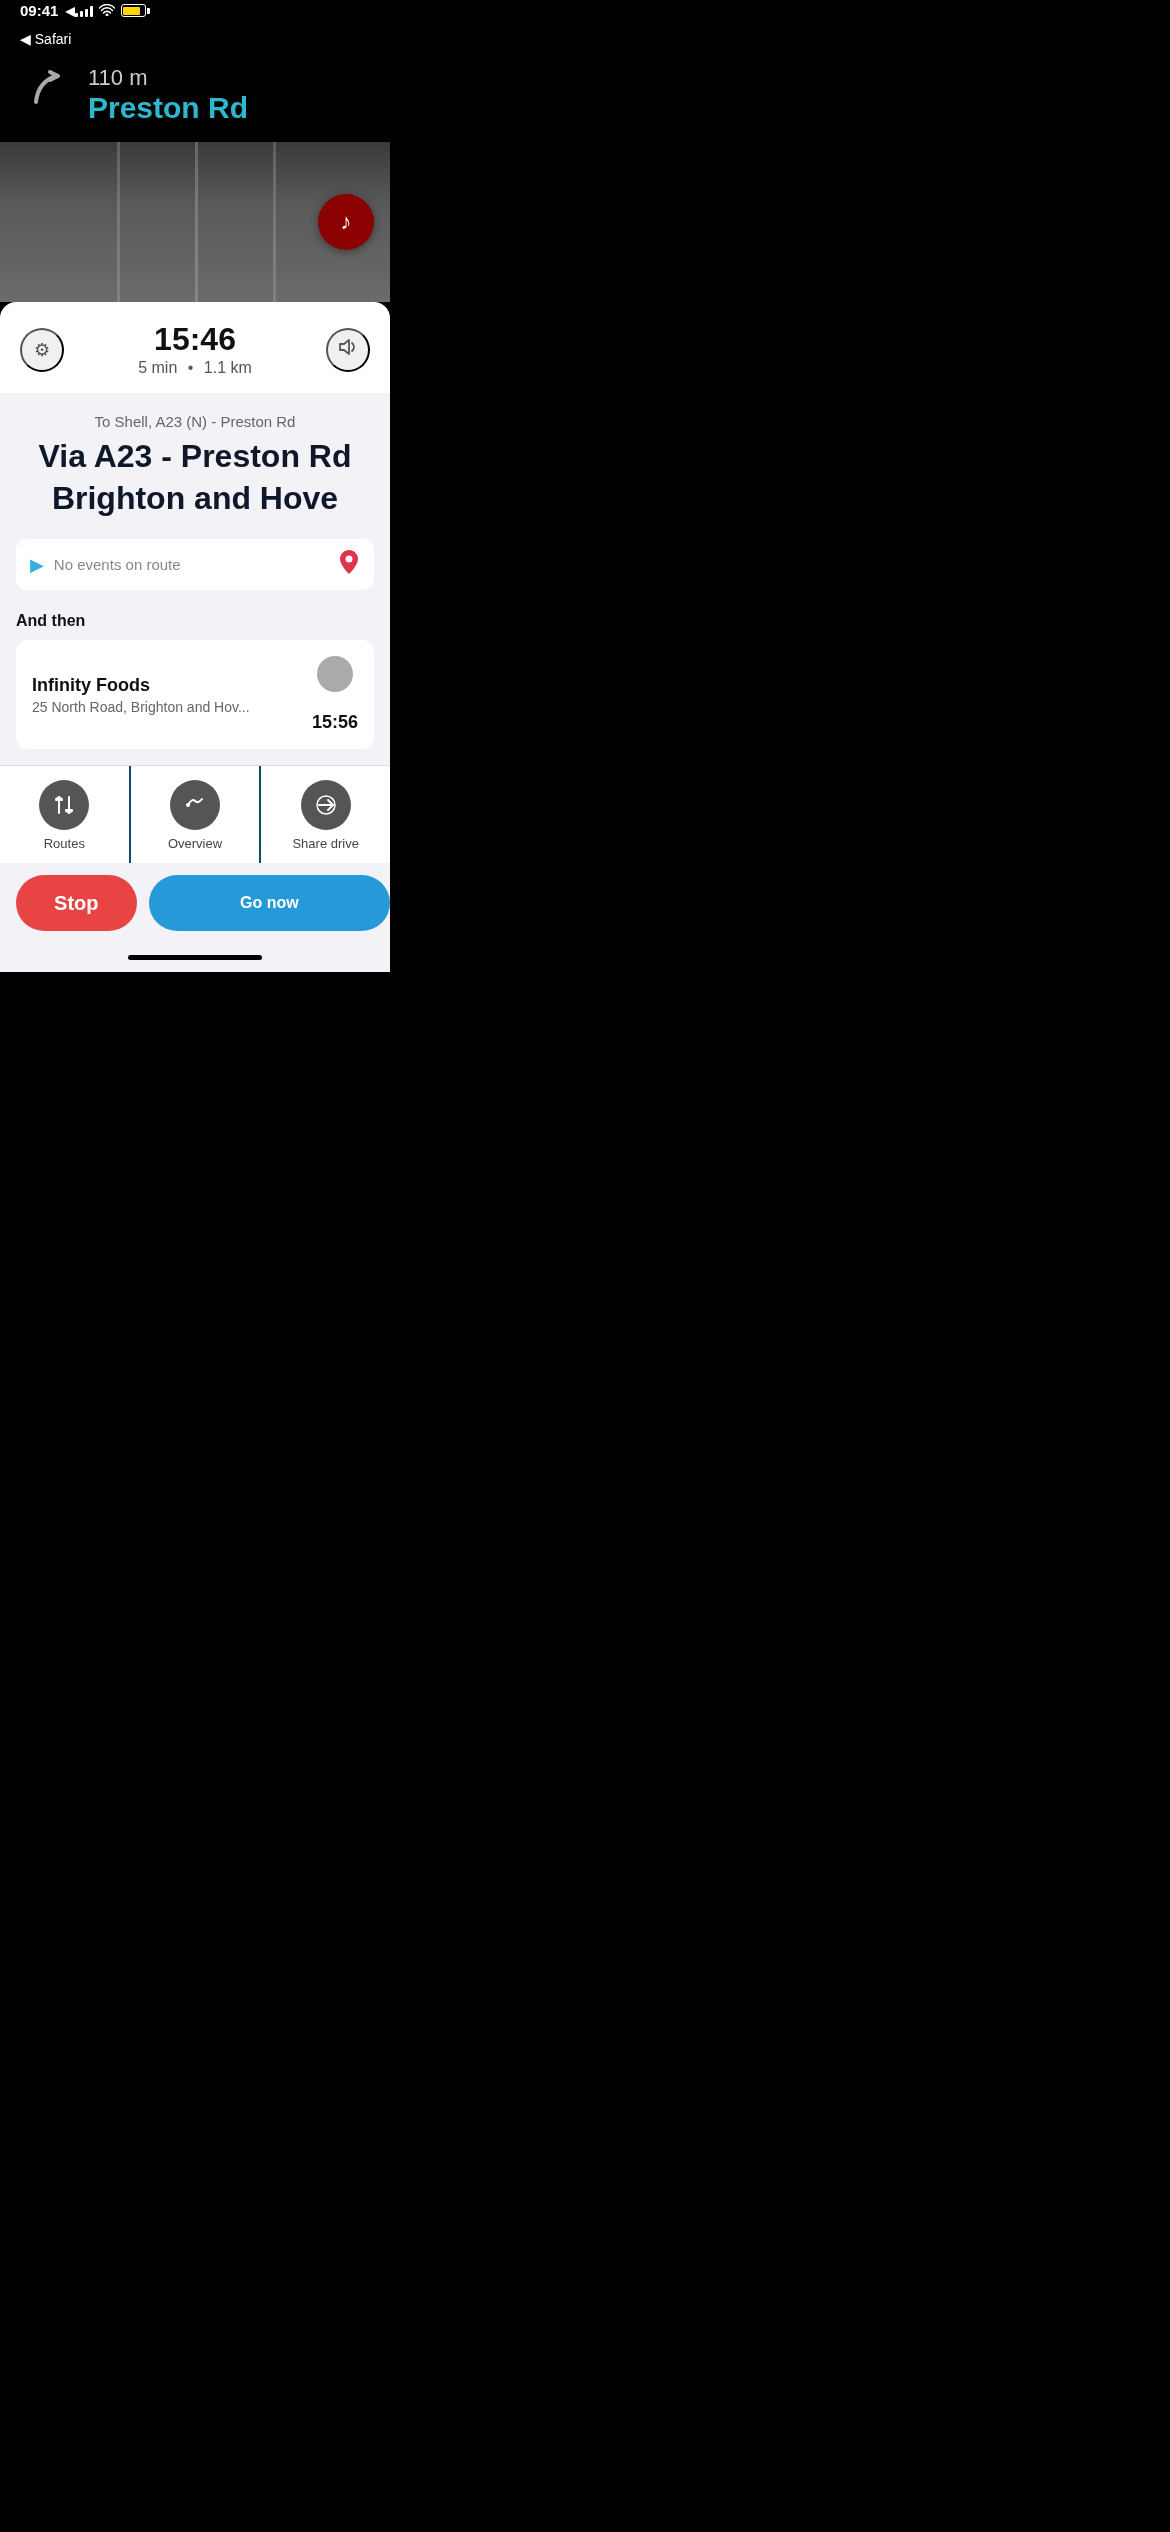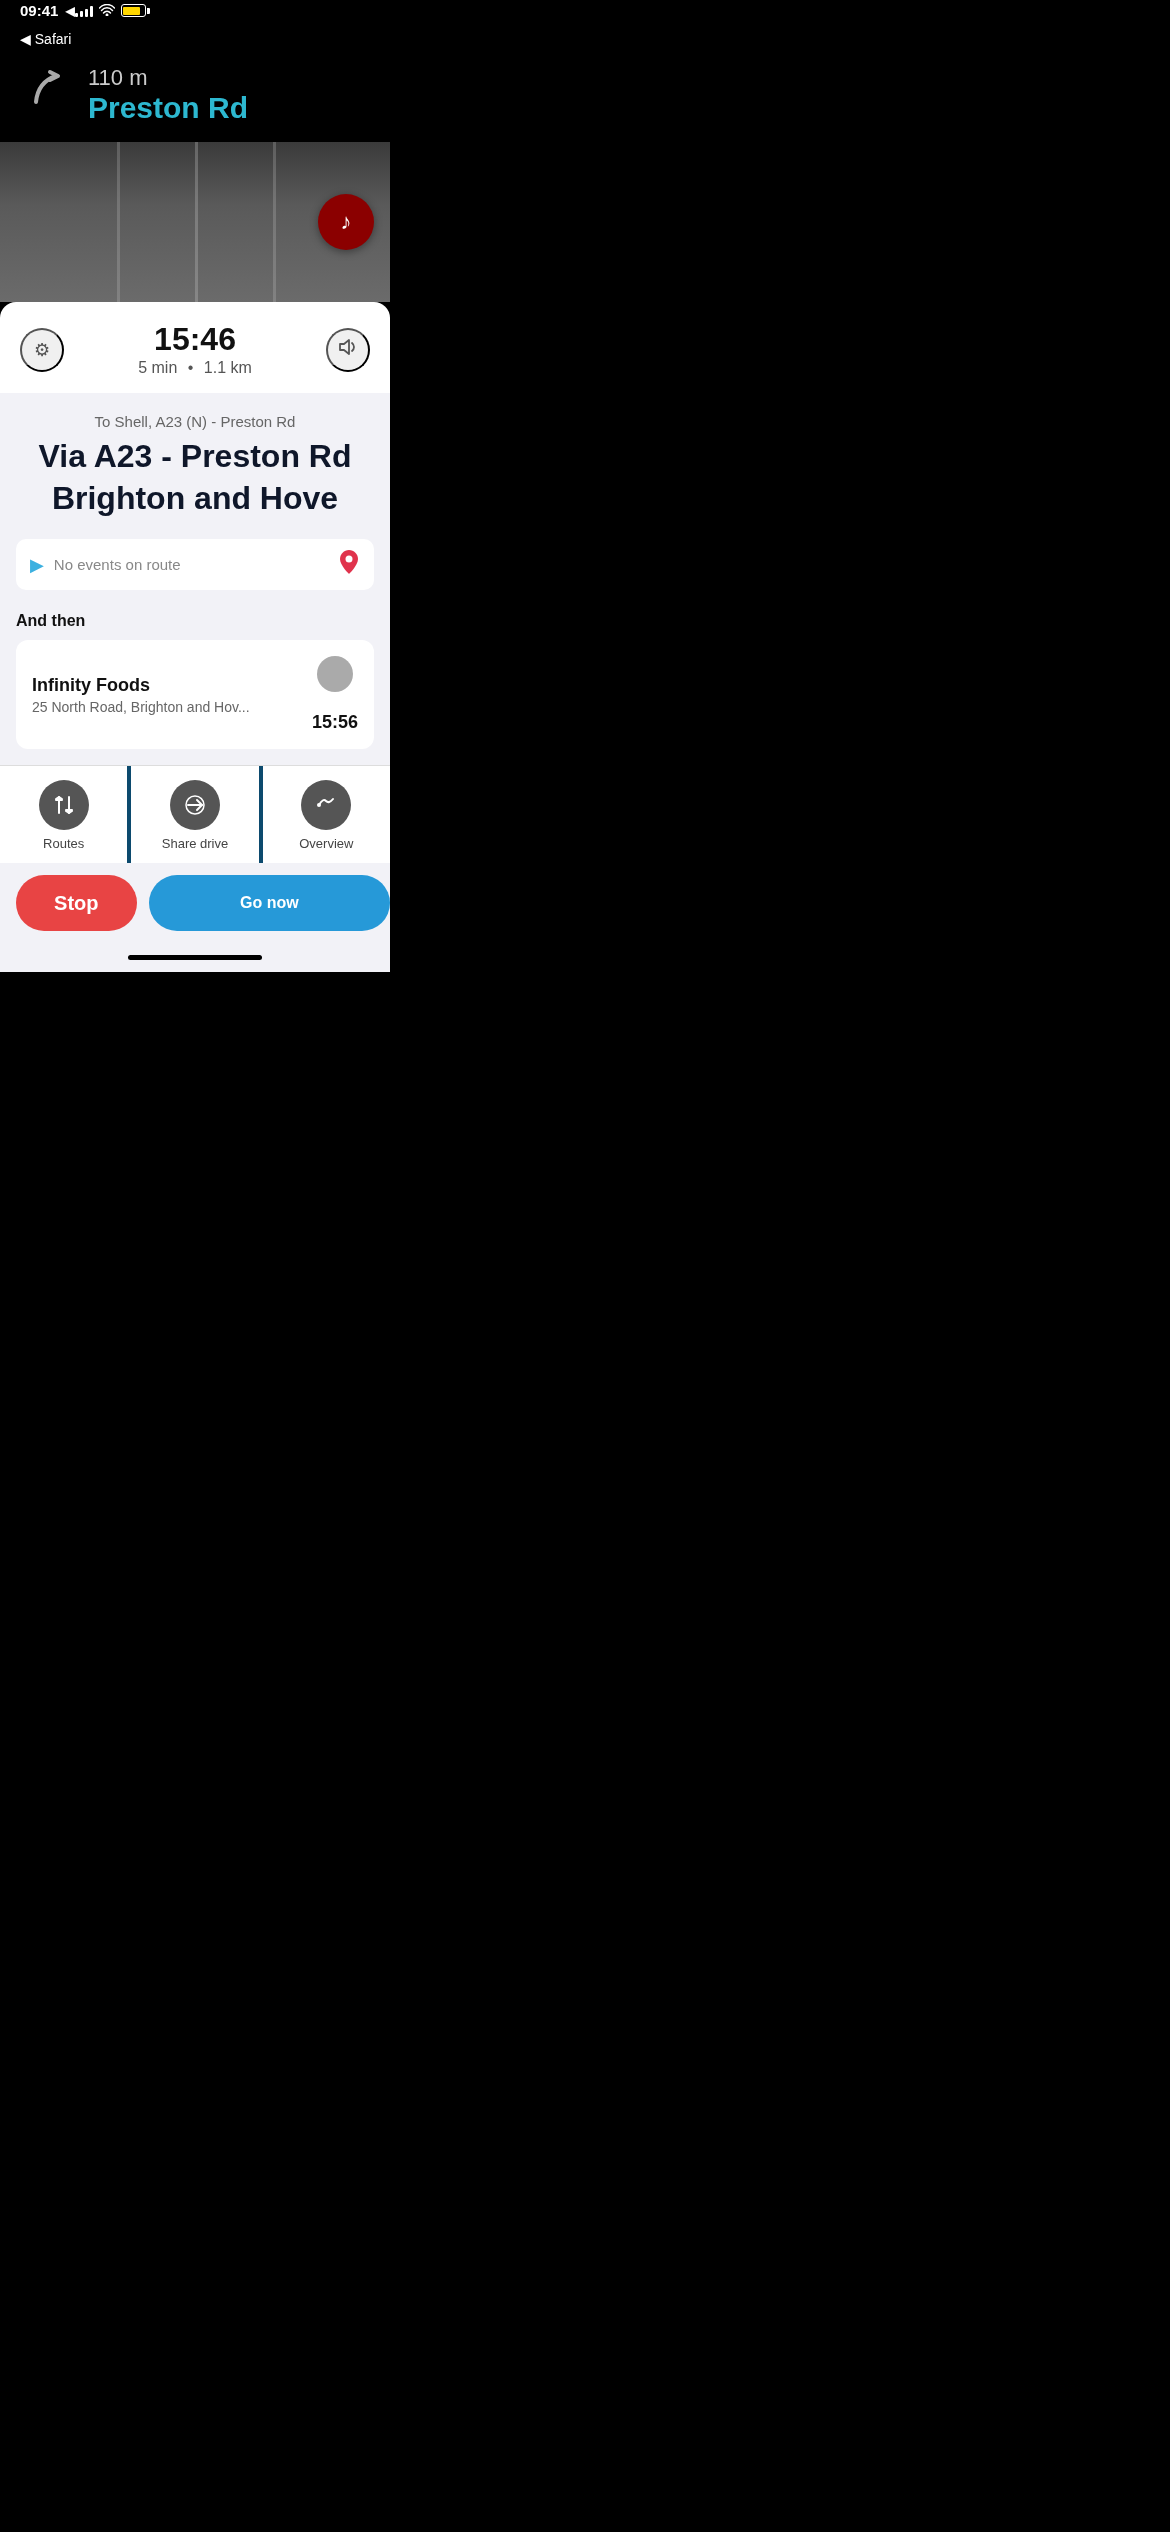--- a/index.html
+++ b/index.html
@@ -316,21 +316,21 @@
       border-top: 1px solid #ddd;
       margin-top: 8px;
     }
     .action-item {
       flex: 1;
       display: flex;
       flex-direction: column;
       align-items: center;
       padding: 14px 8px 12px 8px;
       cursor: pointer;
-      border-right: 4px solid #0c4a6e;
+      border-right: 2px solid #0c4a6e;
       background: #fff;
     }
     .action-item:last-child { border-right: none; }
     .action-icon-circle {
       width: 50px;
       height: 50px;
       border-radius: 50%;
       background: #555;
       display: flex;
       align-items: center;
@@ -521,36 +521,36 @@
           <path d="M14 17L20 17" stroke="white" stroke-width="2" stroke-linecap="round"></path>
           <path d="M4 6L7 4L10 6" stroke="white" stroke-width="2" fill="none" stroke-linecap="round" stroke-linejoin="round"></path>
           <path d="M14 18L17 20L20 18" stroke="white" stroke-width="2" fill="none" stroke-linecap="round" stroke-linejoin="round"></path>
         </svg>
       </div>
       <span class="action-label">Routes</span>
     </div>
     <div class="action-item">
       <div class="action-icon-circle">
         <svg width="22" height="22" viewBox="0 0 22 22" fill="none">
+          <path d="M4 11 Q8 4 11 7 Q14 10 18 5" stroke="white" stroke-width="2" fill="none" stroke-linecap="round"></path>
+          <circle cx="4" cy="11" r="2" fill="white"></circle>
+        </svg>
+      </div>
+      <span class="action-label">Overview</span>
+    </div>
+    <div class="action-item">
+      <div class="action-icon-circle">
+        <svg width="22" height="22" viewBox="0 0 22 22" fill="none">
           <path d="M4 11L18 11" stroke="white" stroke-width="2" stroke-linecap="round"></path>
           <path d="M13 6L18 11L13 16" stroke="white" stroke-width="2" fill="none" stroke-linecap="round" stroke-linejoin="round"></path>
           <circle cx="11" cy="11" r="9" stroke="white" stroke-width="1.5" fill="none"></circle>
         </svg>
       </div>
       <span class="action-label">Share drive</span>
     </div>
-    <div class="action-item">
-      <div class="action-icon-circle">
-        <svg width="22" height="22" viewBox="0 0 22 22" fill="none">
-          <path d="M4 11 Q8 4 11 7 Q14 10 18 5" stroke="white" stroke-width="2" fill="none" stroke-linecap="round"></path>
-          <circle cx="4" cy="11" r="2" fill="white"></circle>
-        </svg>
-      </div>
-      <span class="action-label">Overview</span>
-    </div>
   </div>
 
   <div class="bottom-buttons">
     <button class="btn-stop">Stop</button>
     <button class="btn-go">Go now</button>
   </div>
 
 </div>
 
 <div class="home-indicator">

